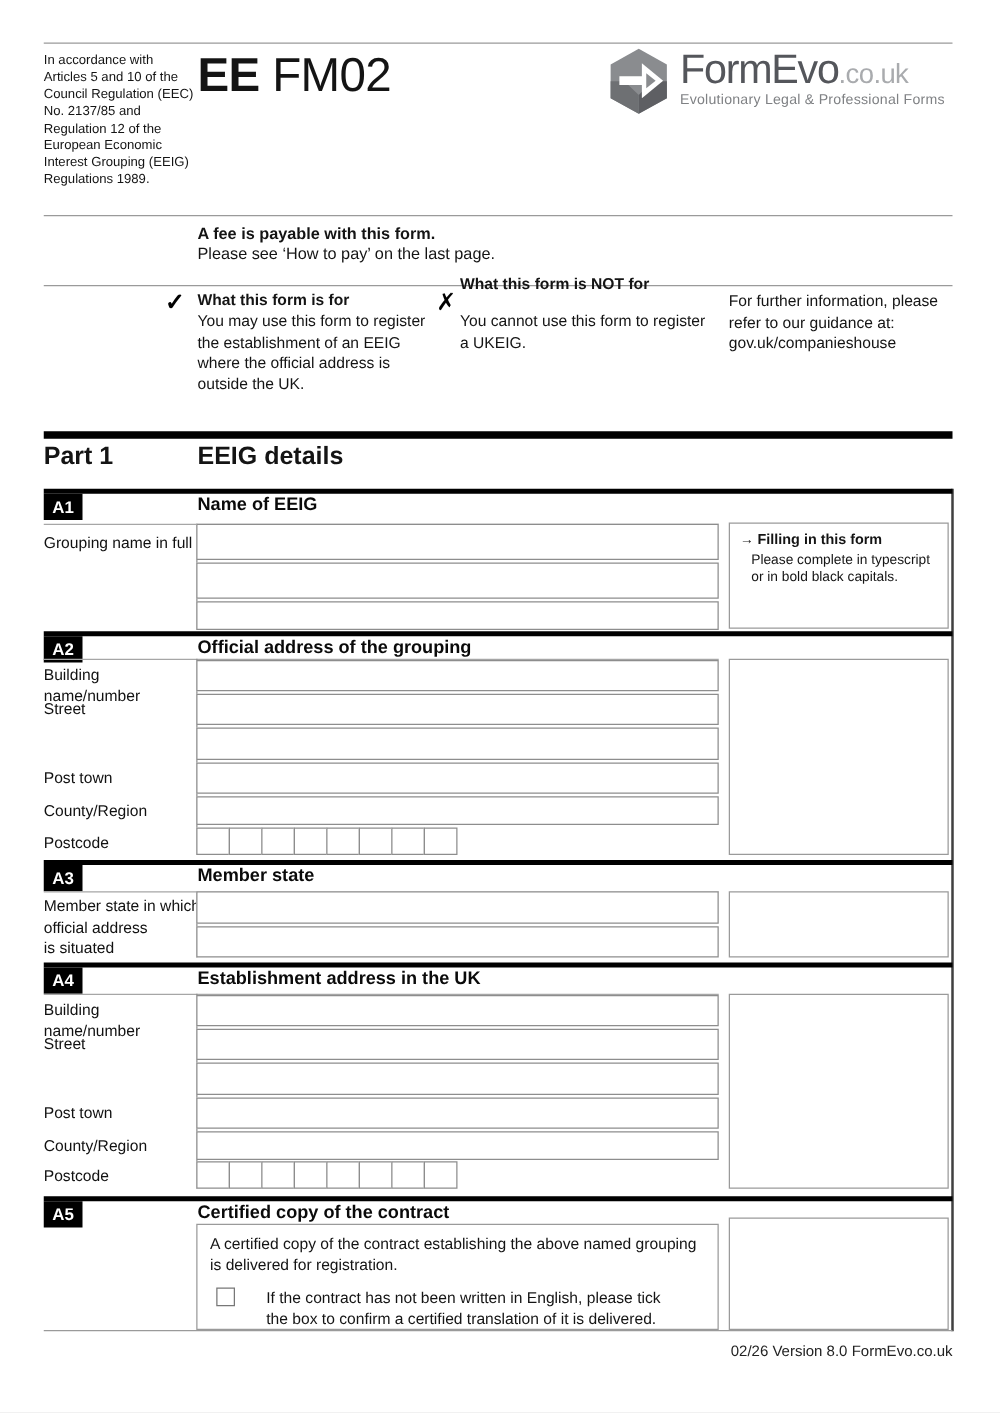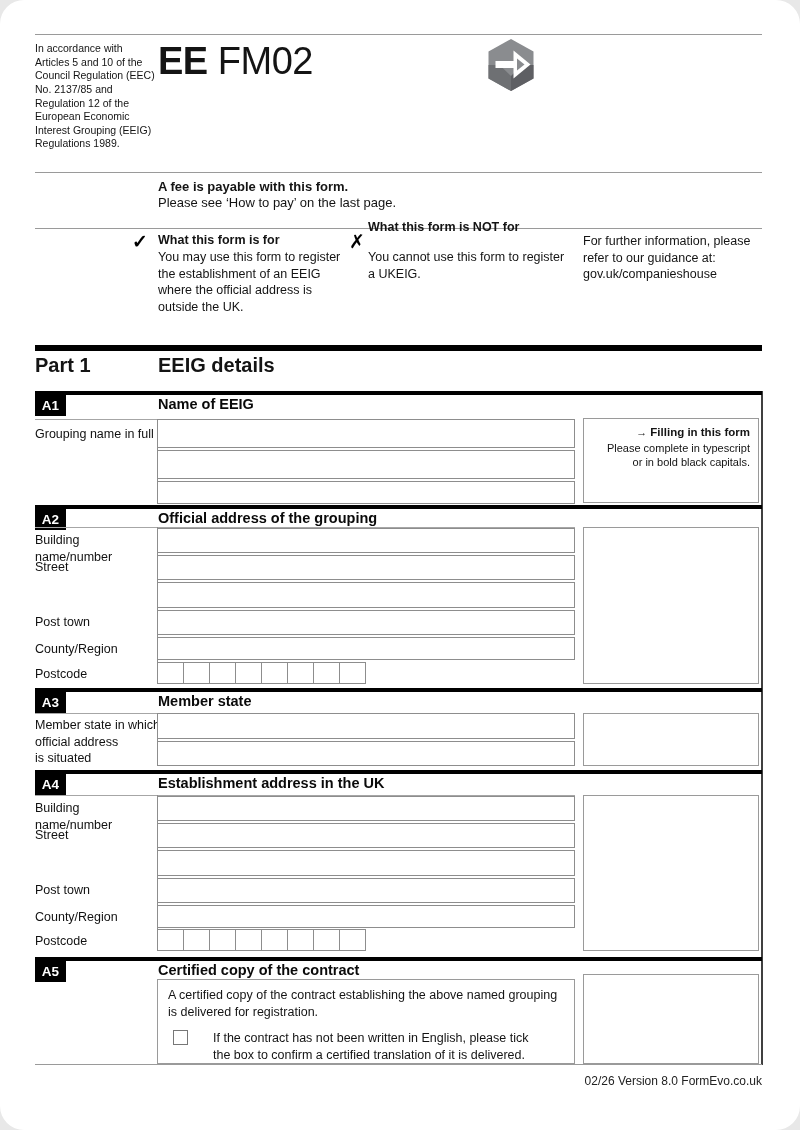--- a/index.html
+++ b/index.html
@@ -1,21 +1,20 @@
 <!DOCTYPE html>
 <html><head>
 <meta charset="utf-8">
 <style>
   * { margin:0; padding:0; box-sizing:border-box; }
   html,body { background:#e8e8e8; }
   .page {
     position:relative; width:800px; height:1130px; background:#ffffff;
     font-family:"Liberation Sans", sans-serif; color:#141414; margin:0 auto;
     overflow:hidden;
-    border-radius:24px;
   }
   .rule { position:absolute; height:1px; background:#9a9a9a; }
   .bar { position:absolute; left:35px; width:727px; height:4px; background:#000; }
   .chip { position:absolute; left:35px; width:31px; height:21px; background:#000; color:#fff;
           font-weight:bold; font-size:13.5px; display:flex; align-items:center; justify-content:center; }
   .sec-h { position:absolute; left:158px; font-weight:bold; font-size:14.5px; color:#0a0a0a; }
   .flabel { position:absolute; left:35px; width:120px; font-size:12.5px; line-height:1.32; color:#111; white-space:pre-line; }
   .tin { position:absolute; left:157px; width:418px; border:1px solid #8d8d8d; background:#fff;
          font-family:"Liberation Sans",sans-serif; font-size:13px; padding:2px 6px; outline:none; }
   .vline { position:absolute; left:157px; width:1px; background:#8d8d8d; }
@@ -65,20 +64,24 @@
     <span>
       <svg width="50" height="54" viewBox="0 0 100 108" aria-hidden="true">
         <polygon points="50,2 95,27 95,81 50,106 5,81 5,27" fill="#8a8c8f"></polygon>
         <polygon points="50,106 95,81 95,54 72,54 50,76" fill="#5e5f63"></polygon>
         <polygon points="5,54 5,81 50,106 50,76 27,54" fill="#6e7073"></polygon>
         <rect x="19" y="46" width="41" height="14" fill="#ffffff"></rect>
         <polygon points="55,25 89,53 55,81" fill="#ffffff"></polygon>
         <polygon points="62,41 77,53 62,65" fill="#8a8c8f"></polygon>
       </svg>
     </span>
+    <span class="logotxt">
+      <div class="brandrow"><span>FormEvo</span><span class="suffix">.co.uk</span></div>
+      <div class="tagline">Evolutionary Legal &amp; Professional Forms</div>
+    </span>
   </div>
 
   <div class="rule" style="left:35px;top:172px;width:727px;"></div>
   <div class="feebold">A fee is payable with this form.</div>
   <div class="feesub">Please see ‘How to pay’ on the last page.</div>
   <div class="rule" style="left:35px;top:228px;width:727px;"></div>
 
   <div class="icn" style="left:132px;top:230px;">✓</div>
   <div class="coltitle" style="left:158px;top:233px;">What this form is for</div>
   <div class="colbody" style="left:158px;top:249px;width:190px;">You may use this form to register the establishment of an EEIG where the official address is outside the UK.</div>
@@ -99,21 +102,21 @@
   <div class="bar" style="top:391px;"></div>
   <div class="chip" style="top:395px;">A1</div>
   <div class="sec-h" style="top:396px;">Name of EEIG</div>
   <div class="hrule" style="top:419px;"></div>
   <div class="flabel" style="top:426px;">Grouping name in full</div>
   <div class="vline" style="top:419px;height:85px;"></div>
   <input class="tin" style="top: 419px; height: 29px;">
   <input class="tin" style="top: 450px; height: 29px;">
   <input class="tin" style="top: 481px; height: 23px;">
 
-  <div class="notebox" style="top:418px;height:85px;text-align:right;">
+  <div class="notebox" style="top:418px;height:85px;">
     <div class="nb-inner">
       <div><span>→</span> <span class="nb-title">Filling in this form</span></div>
       <div class="nb-p" style="margin-left:9px;">Please complete in typescript or in bold black capitals.</div>
     </div>
   </div>
 
   <div class="bar" style="top:505px;"></div>
   <div class="chip" style="top:509px;">A2</div>
   <div class="sec-h" style="top:510px;">Official address of the grouping</div>
   <div class="hrule" style="top:527px;"></div>

